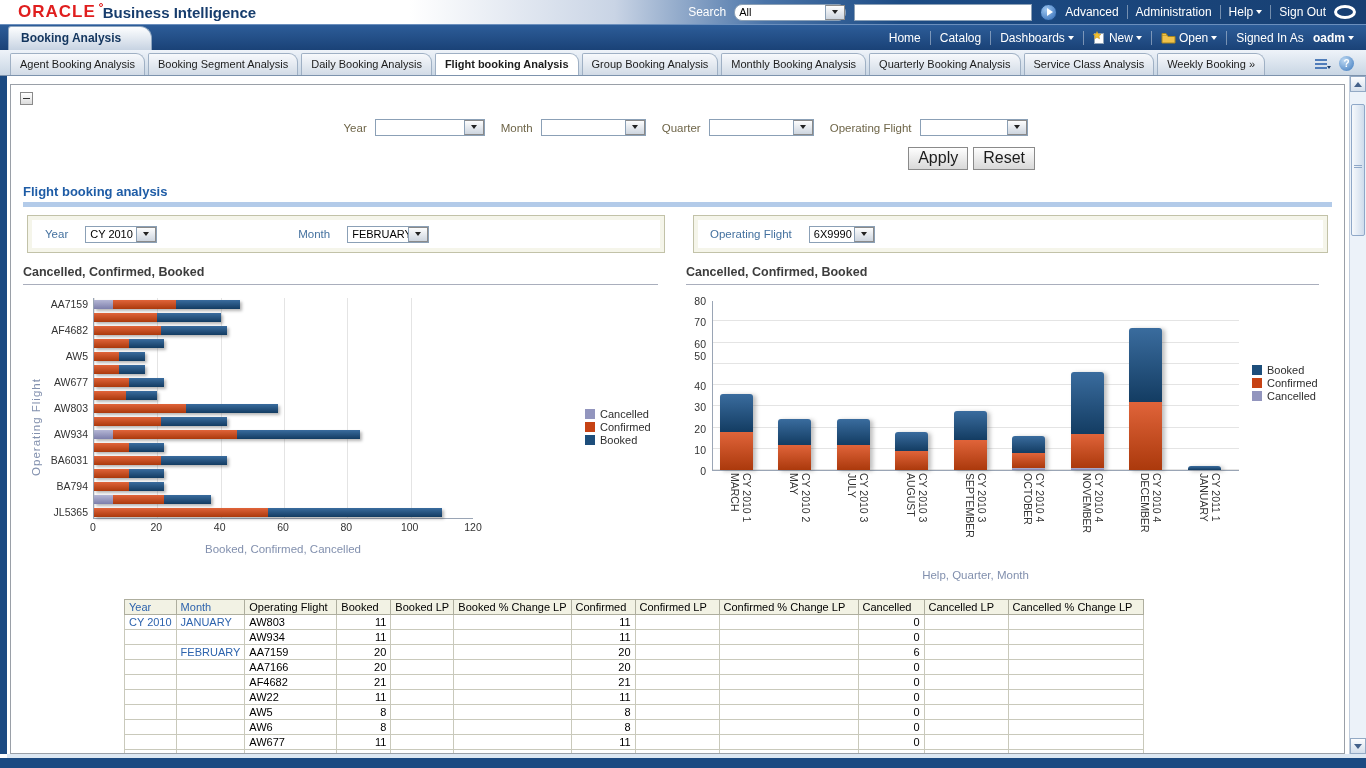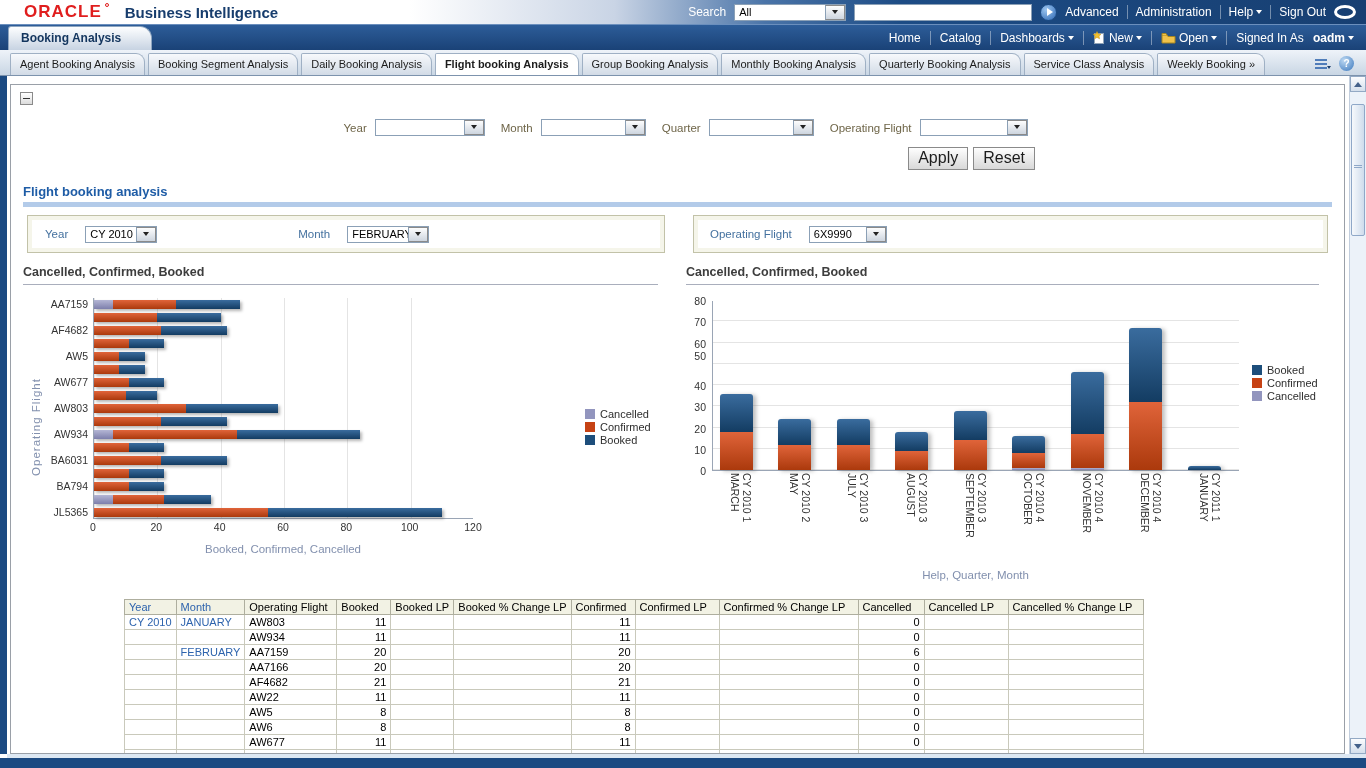--- a/index.html
+++ b/index.html
@@ -2,21 +2,21 @@
 <html><head>
 <meta charset="utf-8">
 <style>
   * { box-sizing: border-box; }
   html,body { margin:0; padding:0; overflow:hidden; }
   body { width:1366px; height:768px; font-family:"Liberation Sans", sans-serif; background:#fff; position:relative; }
 
   
   .topbar { height:24px; display:flex; align-items:center;
     background:linear-gradient(to right,#ffffff 0%,#ffffff 30%,#c9d4e5 45%,#4a74a8 56%,#1d4c85 66%,#173f72 100%); }
-  .brand-area { display:flex; align-items:center; gap:16px; padding-left:24px; }
+  .brand-area { display:flex; align-items:center; gap:0; padding-left:18px; }
   .oracle-logo { color:#e01e1e; font-weight:bold; font-size:17px; letter-spacing:1px; position:relative; padding-right:7px; }
   .oracle-logo .reg { position:absolute; right:0; top:1px; width:4px; height:4px; border:1px solid #e01e1e; border-radius:50%; }
   .bi-title { color:#173d6d; font-weight:bold; font-size:15px; }
   .top-right { margin-left:auto; display:flex; align-items:center; gap:8px; color:#fff; font-size:12px; padding-right:10px; }
   .win-select { display:inline-flex; align-items:stretch; background:#fff; border:1px solid #8ba0b6; height:17px; }
   .win-select .txt { padding:1px 4px 0 4px; font-size:11px; color:#000; flex:1; white-space:nowrap; overflow:hidden; }
   .win-select .btn { width:16px; background:linear-gradient(#fdfdfd,#cdd5df); border-left:1px solid #8ba0b6; display:flex; align-items:center; justify-content:center; color:#222; }
   .caret { width:0; height:0; border-left:3px solid transparent; border-right:3px solid transparent; border-top:4px solid currentColor; display:inline-block; }
   .search-input { width:178px; height:17px; border:1px solid #8ba0b6; background:#fff; font-size:11px; padding:0 3px; }
   .go-btn { width:17px; height:17px; border-radius:50%; background:radial-gradient(circle at 35% 30%, #9cc6f0, #2e68b4); display:flex; align-items:center; justify-content:center; border:1px solid #1d4c85; }
@@ -122,21 +122,21 @@
 </head>
 <body>
 
 <div class="topbar">
   <div class="brand-area">
     <span class="oracle-logo"><span>ORACLE</span><span class="reg"></span></span>
     <span class="bi-title">Business Intelligence</span>
   </div>
   <div class="top-right">
     <span>Search</span>
-    <span class="win-select" style="width:112px;">
+    <span class="win-select" style="width:112px;border-radius:8px;">
       <span class="txt">All</span>
       <span class="btn">
           <span class="caret"></span>
         </span>
     </span>
     <input class="search-input" value="" style="">
     <span class="go-btn">
         <span class="tri"></span>
       </span>
     <span class="toplink">Advanced</span>
@@ -282,21 +282,21 @@
               <span class="txt">FEBRUARY</span>
               <span class="btn">
                 <span class="caret"></span>
               </span>
             </span>
           </span>
         </div>
       <div class="filter-panel fp-right" id="fp-right">
           <span class="prompt-group" style="margin-left: 0px;">
             <span class="fp-label">Operating Flight</span>
-            <span class="win-select" style="width: 78px;">
+            <span class="win-select" style="width: 66px;">
               <span class="txt">6X9990</span>
               <span class="btn">
                 <span class="caret"></span>
               </span>
             </span>
           </span>
         </div>
     </div>
 
     <div class="charts-row">

